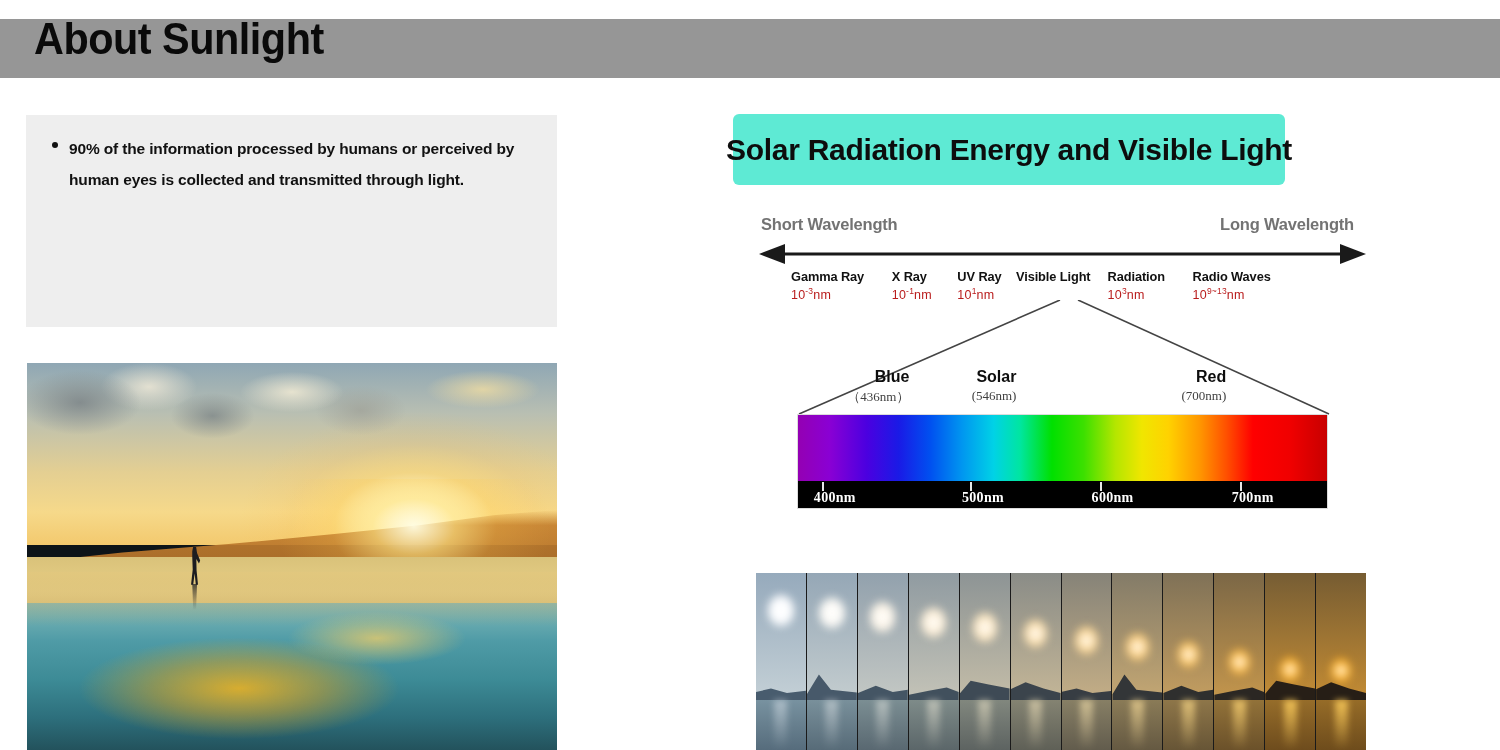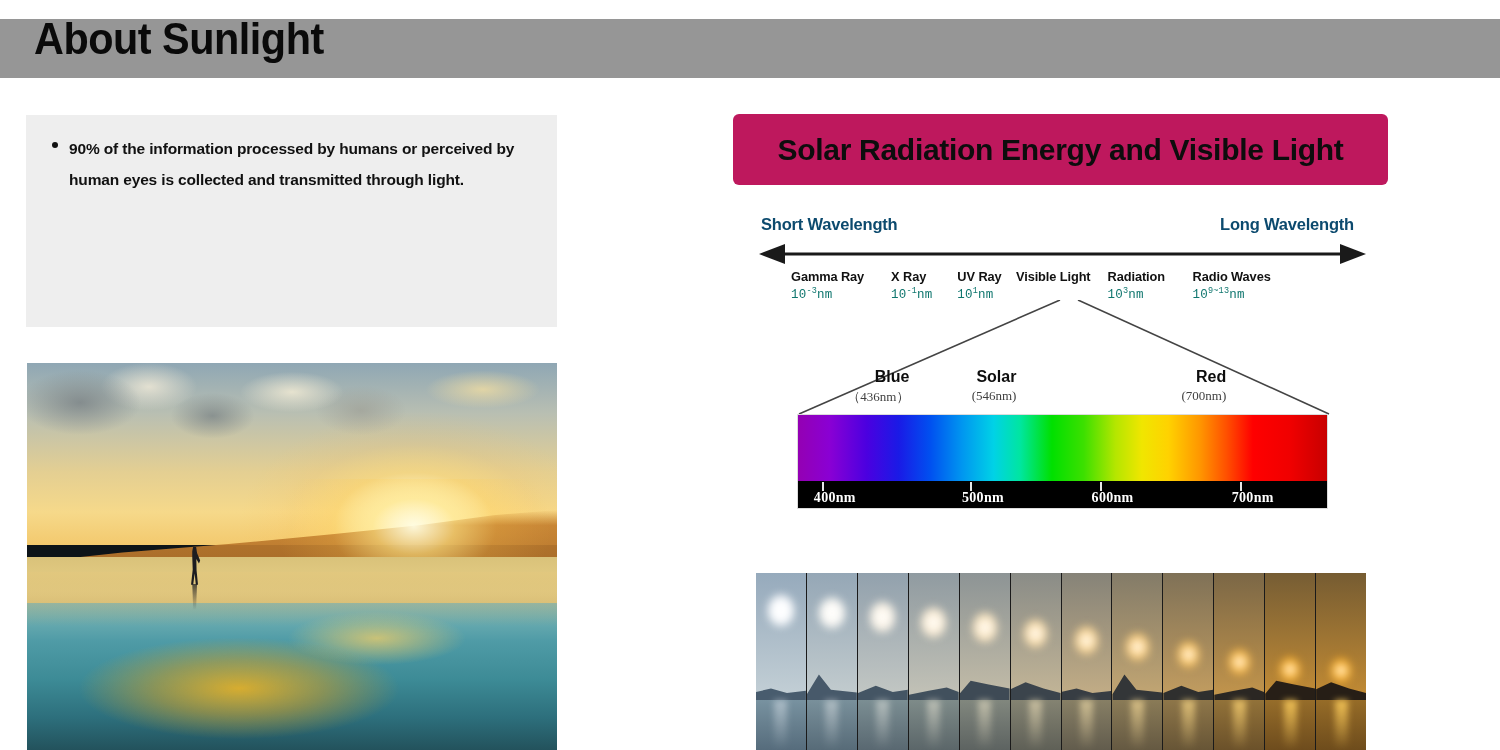--- a/index.html
+++ b/index.html
@@ -147,23 +147,23 @@
     height: 26px;
     background: linear-gradient(to bottom, rgba(28,28,32,0.72), rgba(28,28,32,0));
     clip-path: polygon(30% 0%, 70% 0%, 62% 100%, 38% 100%);
   }
 
   
   .banner {
     position: absolute;
     left: 733px;
     top: 114px;
-    width: 655px;
+    width: 552px;
     height: 71px;
-    background: #be185d;
+    background: #5eead4;
     border-radius: 6px;
     display: flex;
     align-items: center;
     justify-content: center;
   }
   .banner-text {
     font-size: 30px;
     font-weight: bold;
     color: #0d0d0d;
     letter-spacing: -0.3px;
@@ -176,21 +176,21 @@
     left: 755px;
     top: 215px;
     width: 615px;
     height: 100px;
   }
   .wave-label {
     position: absolute;
     top: 0;
     font-size: 16.5px;
     font-weight: bold;
-    color: #0c4a6e;
+    color: #737373;
     white-space: nowrap;
     letter-spacing: -0.2px;
   }
   .wave-label.left  { left: 6px; }
   .wave-label.right { right: 16px; }
 
   .arrow-wrap {
     position: absolute;
     left: 0;
     top: 28px;
@@ -204,23 +204,23 @@
     white-space: nowrap;
   }
   .band-name {
     font-size: 12.8px;
     font-weight: bold;
     color: #111111;
     letter-spacing: -0.1px;
   }
   .band-val {
     margin-top: 2px;
-    font-family: Liberation Mono, monospace;
+    font-family: Liberation Sans, sans-serif;
     font-size: 12.5px;
-    color: #0f766e;
+    color: #b91c1c;
     letter-spacing: 0.2px;
   }
   .band-val sup { font-size: 8.5px; }
 
   
   .funnel {
     position: absolute;
     left: 795px;
     top: 300px;
     width: 538px;

